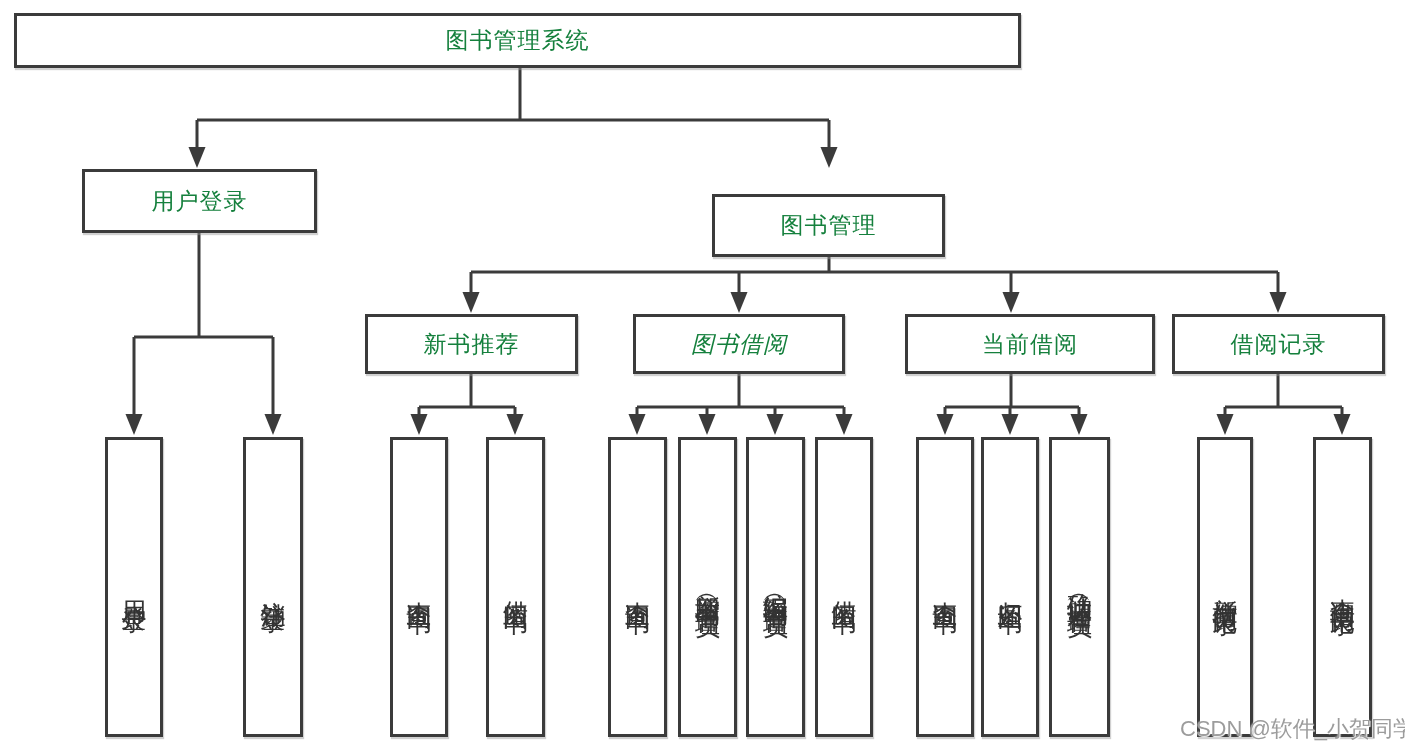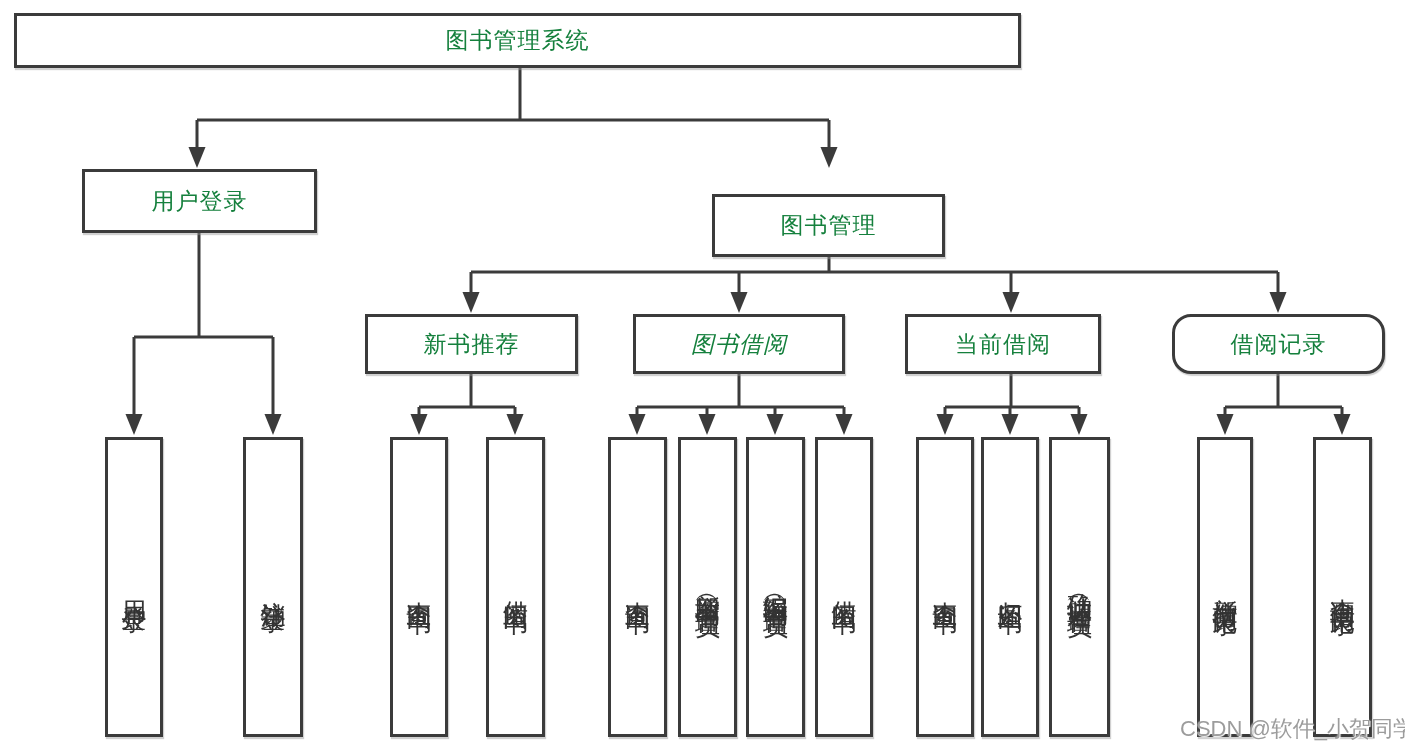--- a/index.html
+++ b/index.html
@@ -129,24 +129,24 @@
   <div class="node h-label" style="left:712px; top:170px; width:233px; height:63px;margin-top:24px;">
     <span>图书管理</span>
   </div>
 
   <div class="node h-label" style="left:365px; top:314px; width:213px; height:60px;text-align:center;">
     <span>新书推荐</span>
   </div>
   <div class="node h-label" style="left:633px; top:314px; width:212px; height:60px;font-style:italic;">
     <span>图书借阅</span>
   </div>
-  <div class="node h-label" style="left:905px; top:314px; width:196px; height:60px;">
+  <div class="node h-label" style="left:905px; top:314px; width:250px; height:60px;">
     <span>当前借阅</span>
   </div>
-  <div class="node h-label" style="left:1172px; top:314px; width:213px; height:60px;border-radius:19px;">
+  <div class="node h-label" style="left:1172px; top:314px; width:213px; height:60px;">
     <span>借阅记录</span>
   </div>
 
   <div class="leaf" style="left:105px; width:58px;">
     <span class="vtext">用户登录</span>
   </div>
   <div class="leaf" style="left:243px; width:60px;">
     <span class="vtext">注销登录</span>
   </div>
 

